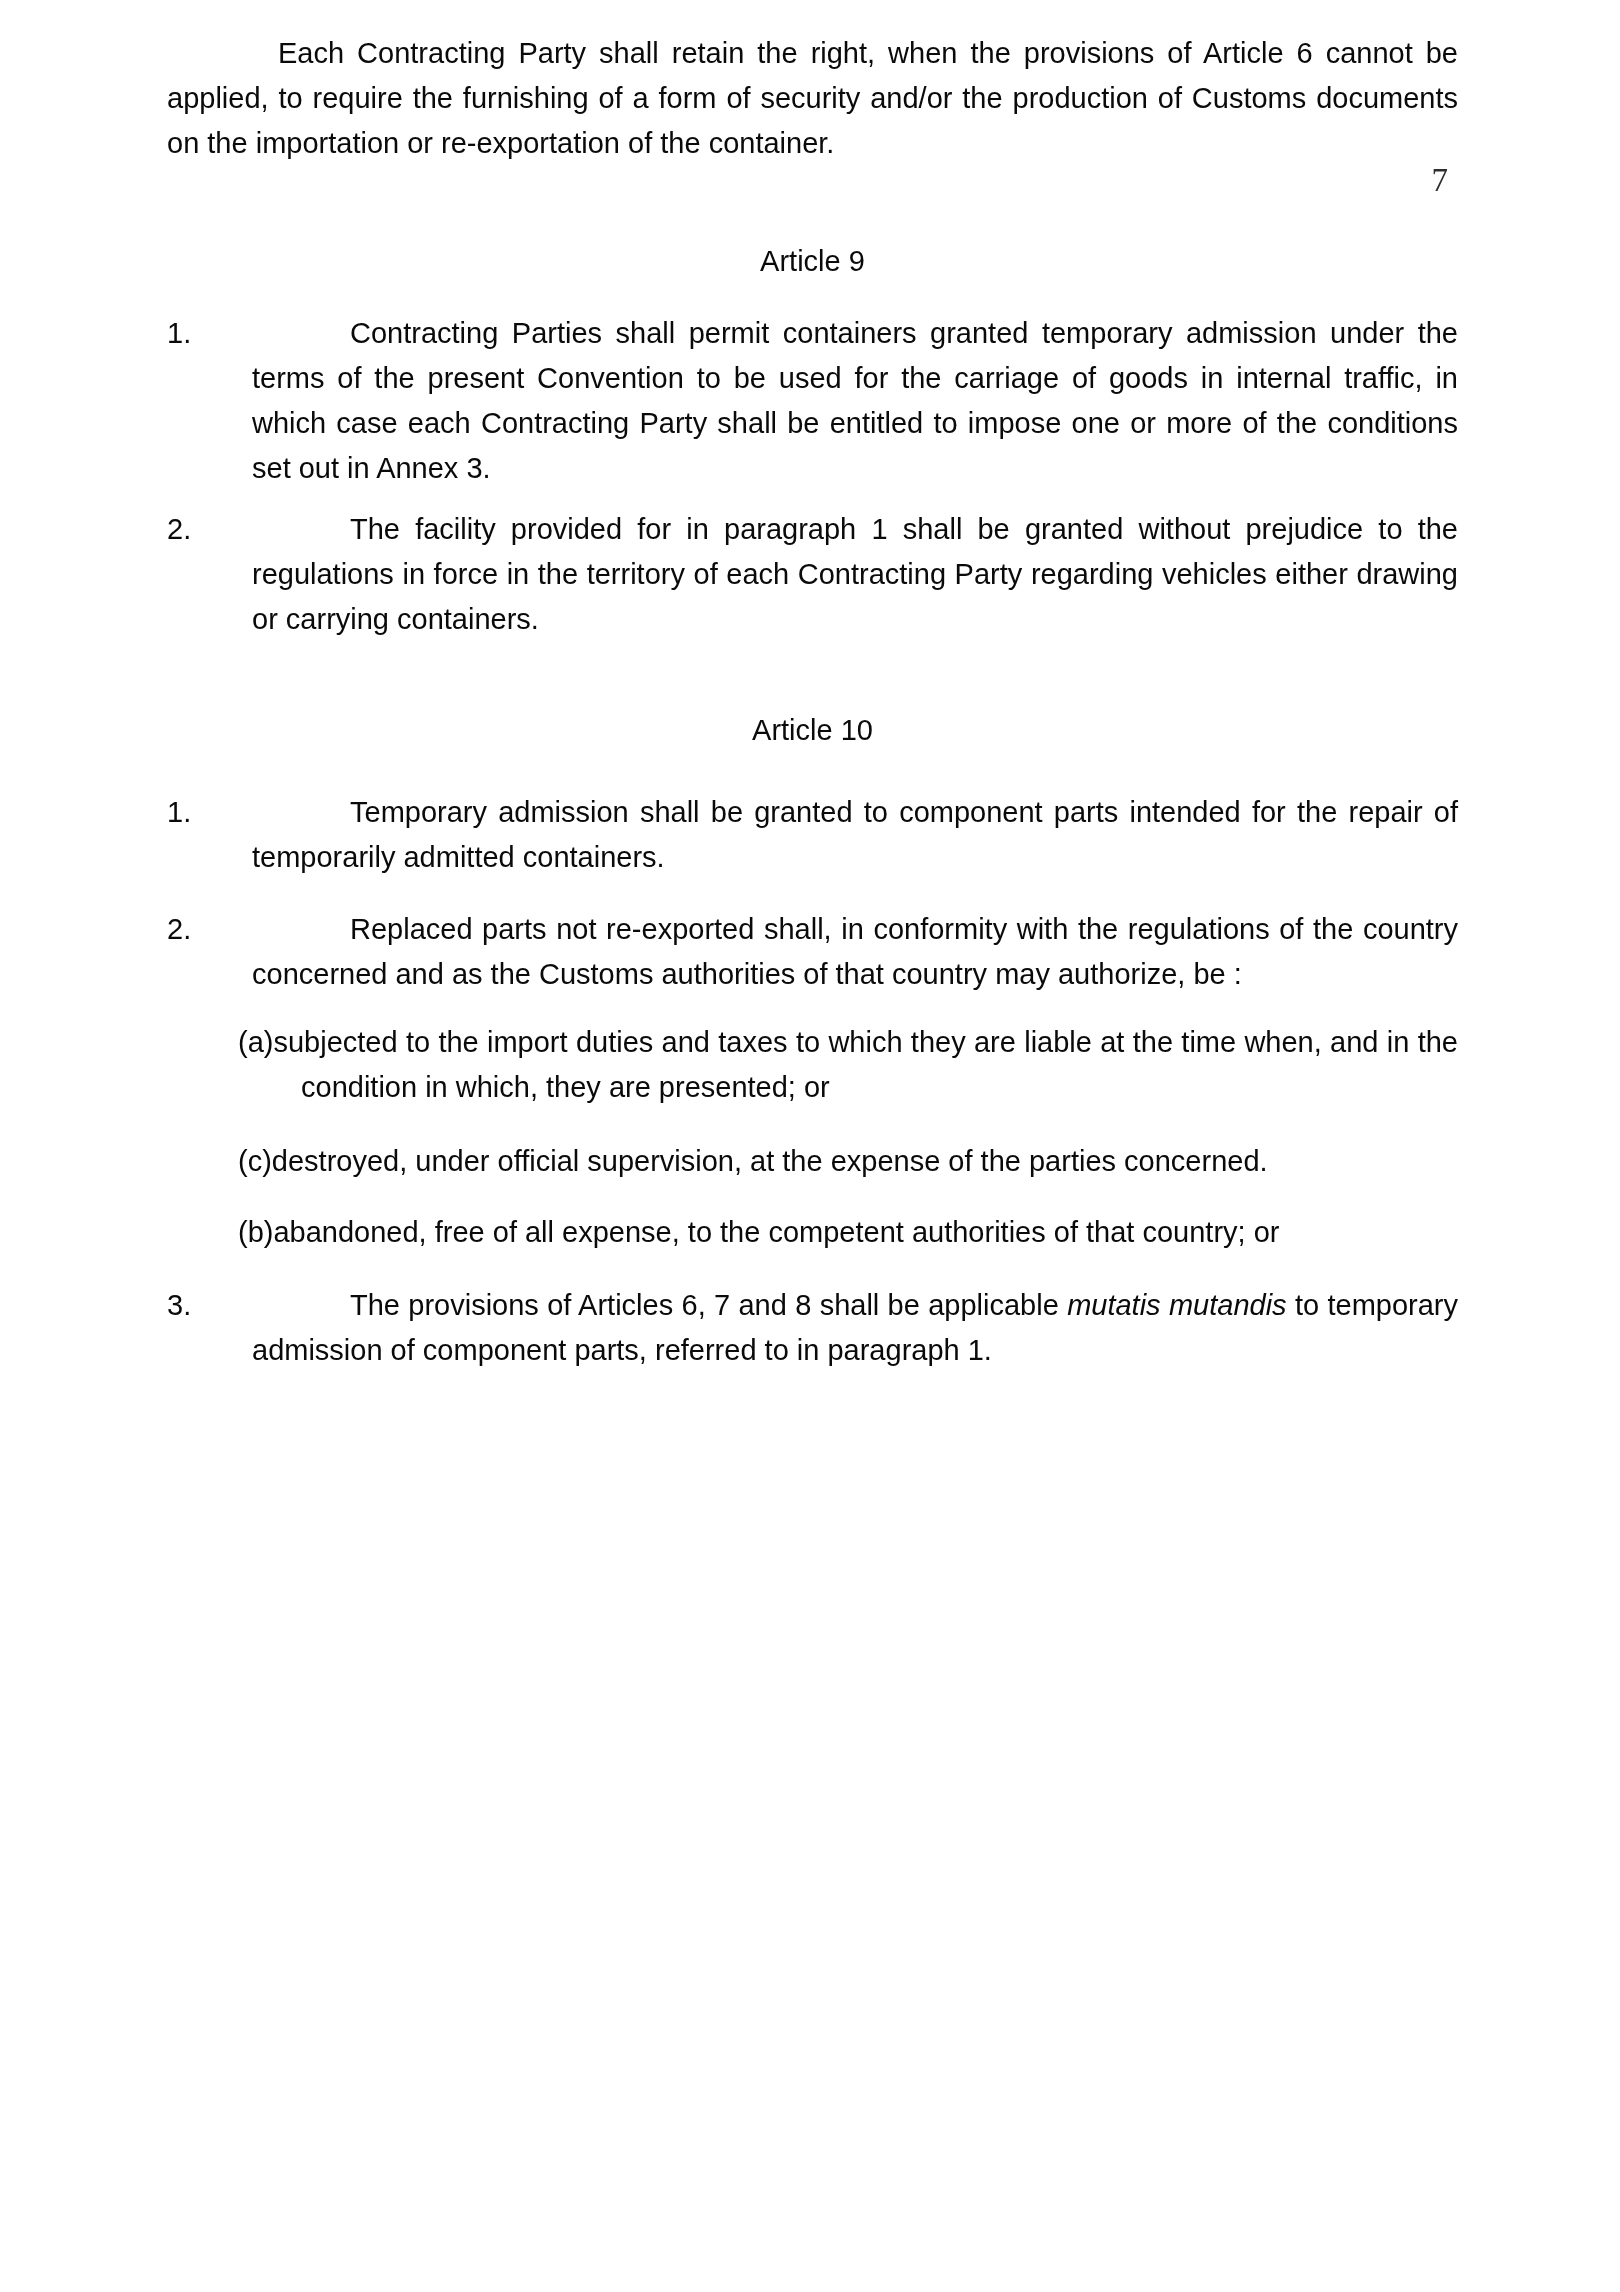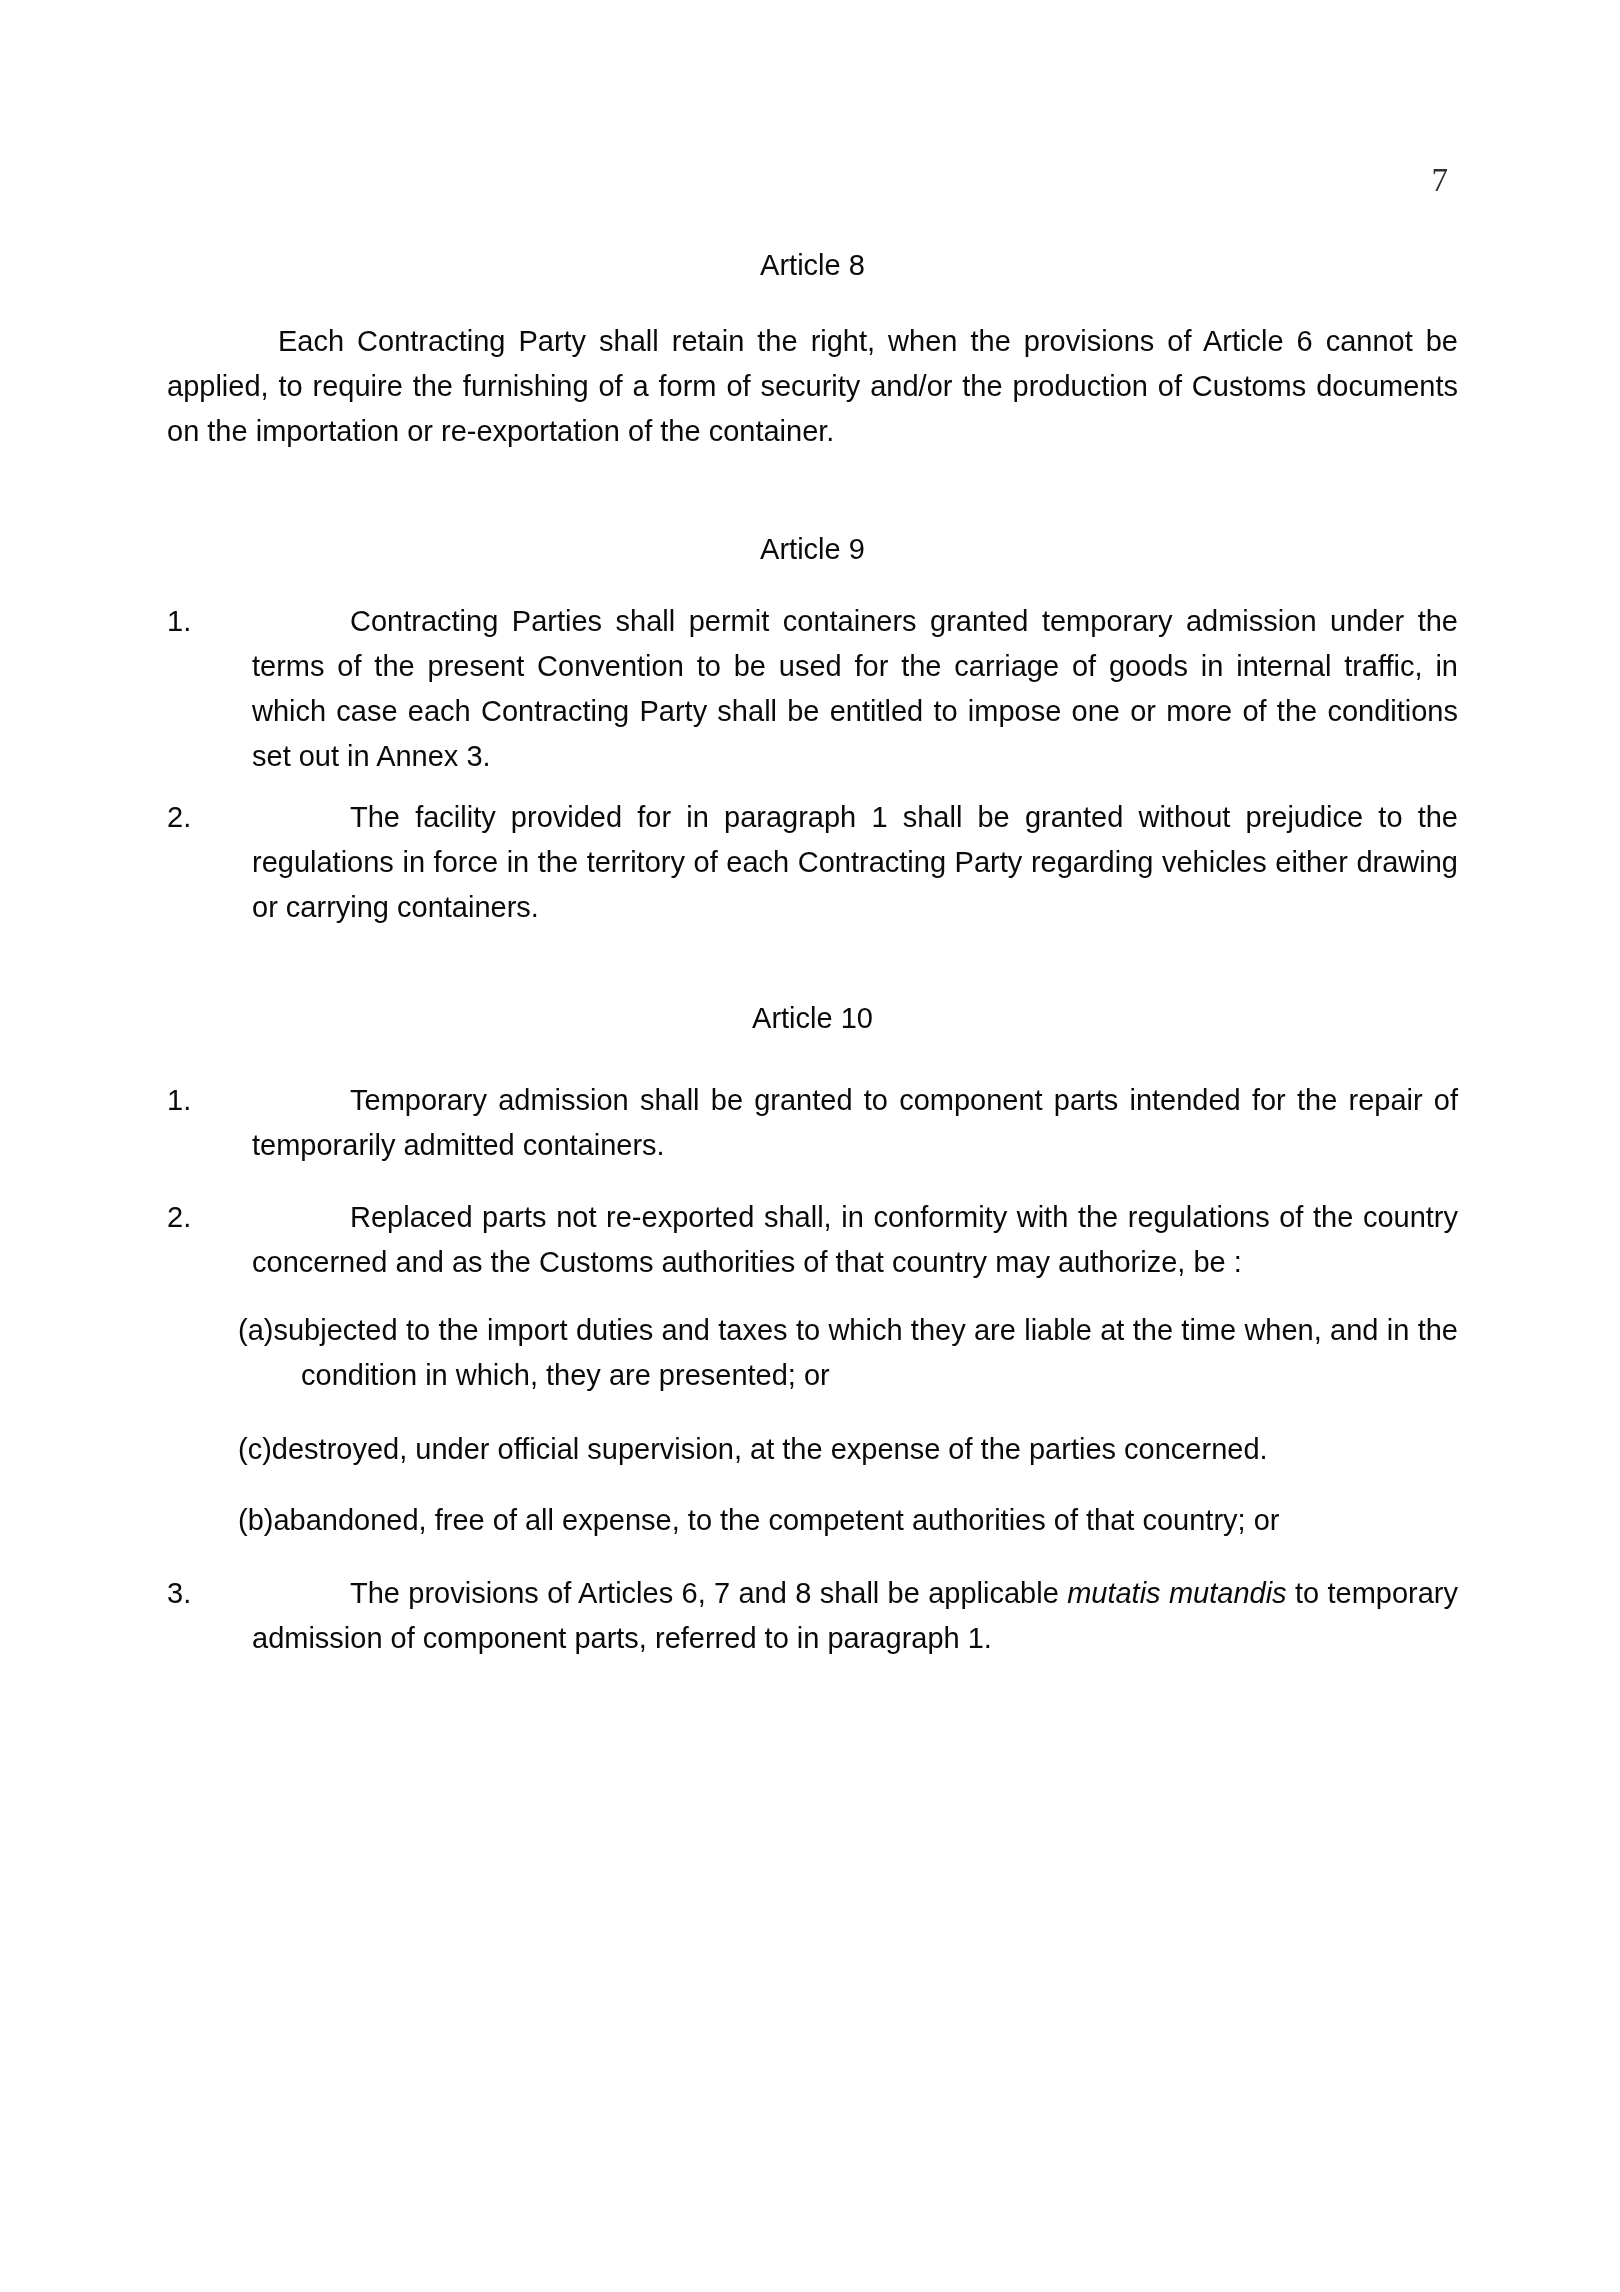--- a/index.html
+++ b/index.html
@@ -70,21 +70,20 @@
 </style>
 </head>
 <body>
 
 <div class="page">
 
   <div class="page-number">7</div>
 
   <div class="content">
 
-    <div class="article-heading" id="a8h">Article 8</div>
 
     <p class="body-paragraph" id="a8p">Each Contracting Party shall retain the right, when the provisions of Article 6 cannot be applied, to require the furnishing of a form of security and/or the production of Customs documents on the importation or re-exportation of the container.</p>
 
 
     <div class="article-heading" id="a9h">Article 9</div>
 
     <div class="num-item" id="a9i1"><span class="num">1.</span><span>Contracting Parties shall permit containers granted temporary admission under the terms of the present Convention to be used for the carriage of goods in internal traffic, in which case each Contracting Party shall be entitled to impose one or more of the conditions set out in Annex 3.</span></div>
 
     <div class="num-item" id="a9i2"><span class="num">2.</span><span>The facility provided for in paragraph 1 shall be granted without prejudice to the regulations in force in the territory of each Contracting Party regarding vehicles either drawing or carrying containers.</span></div>
 

